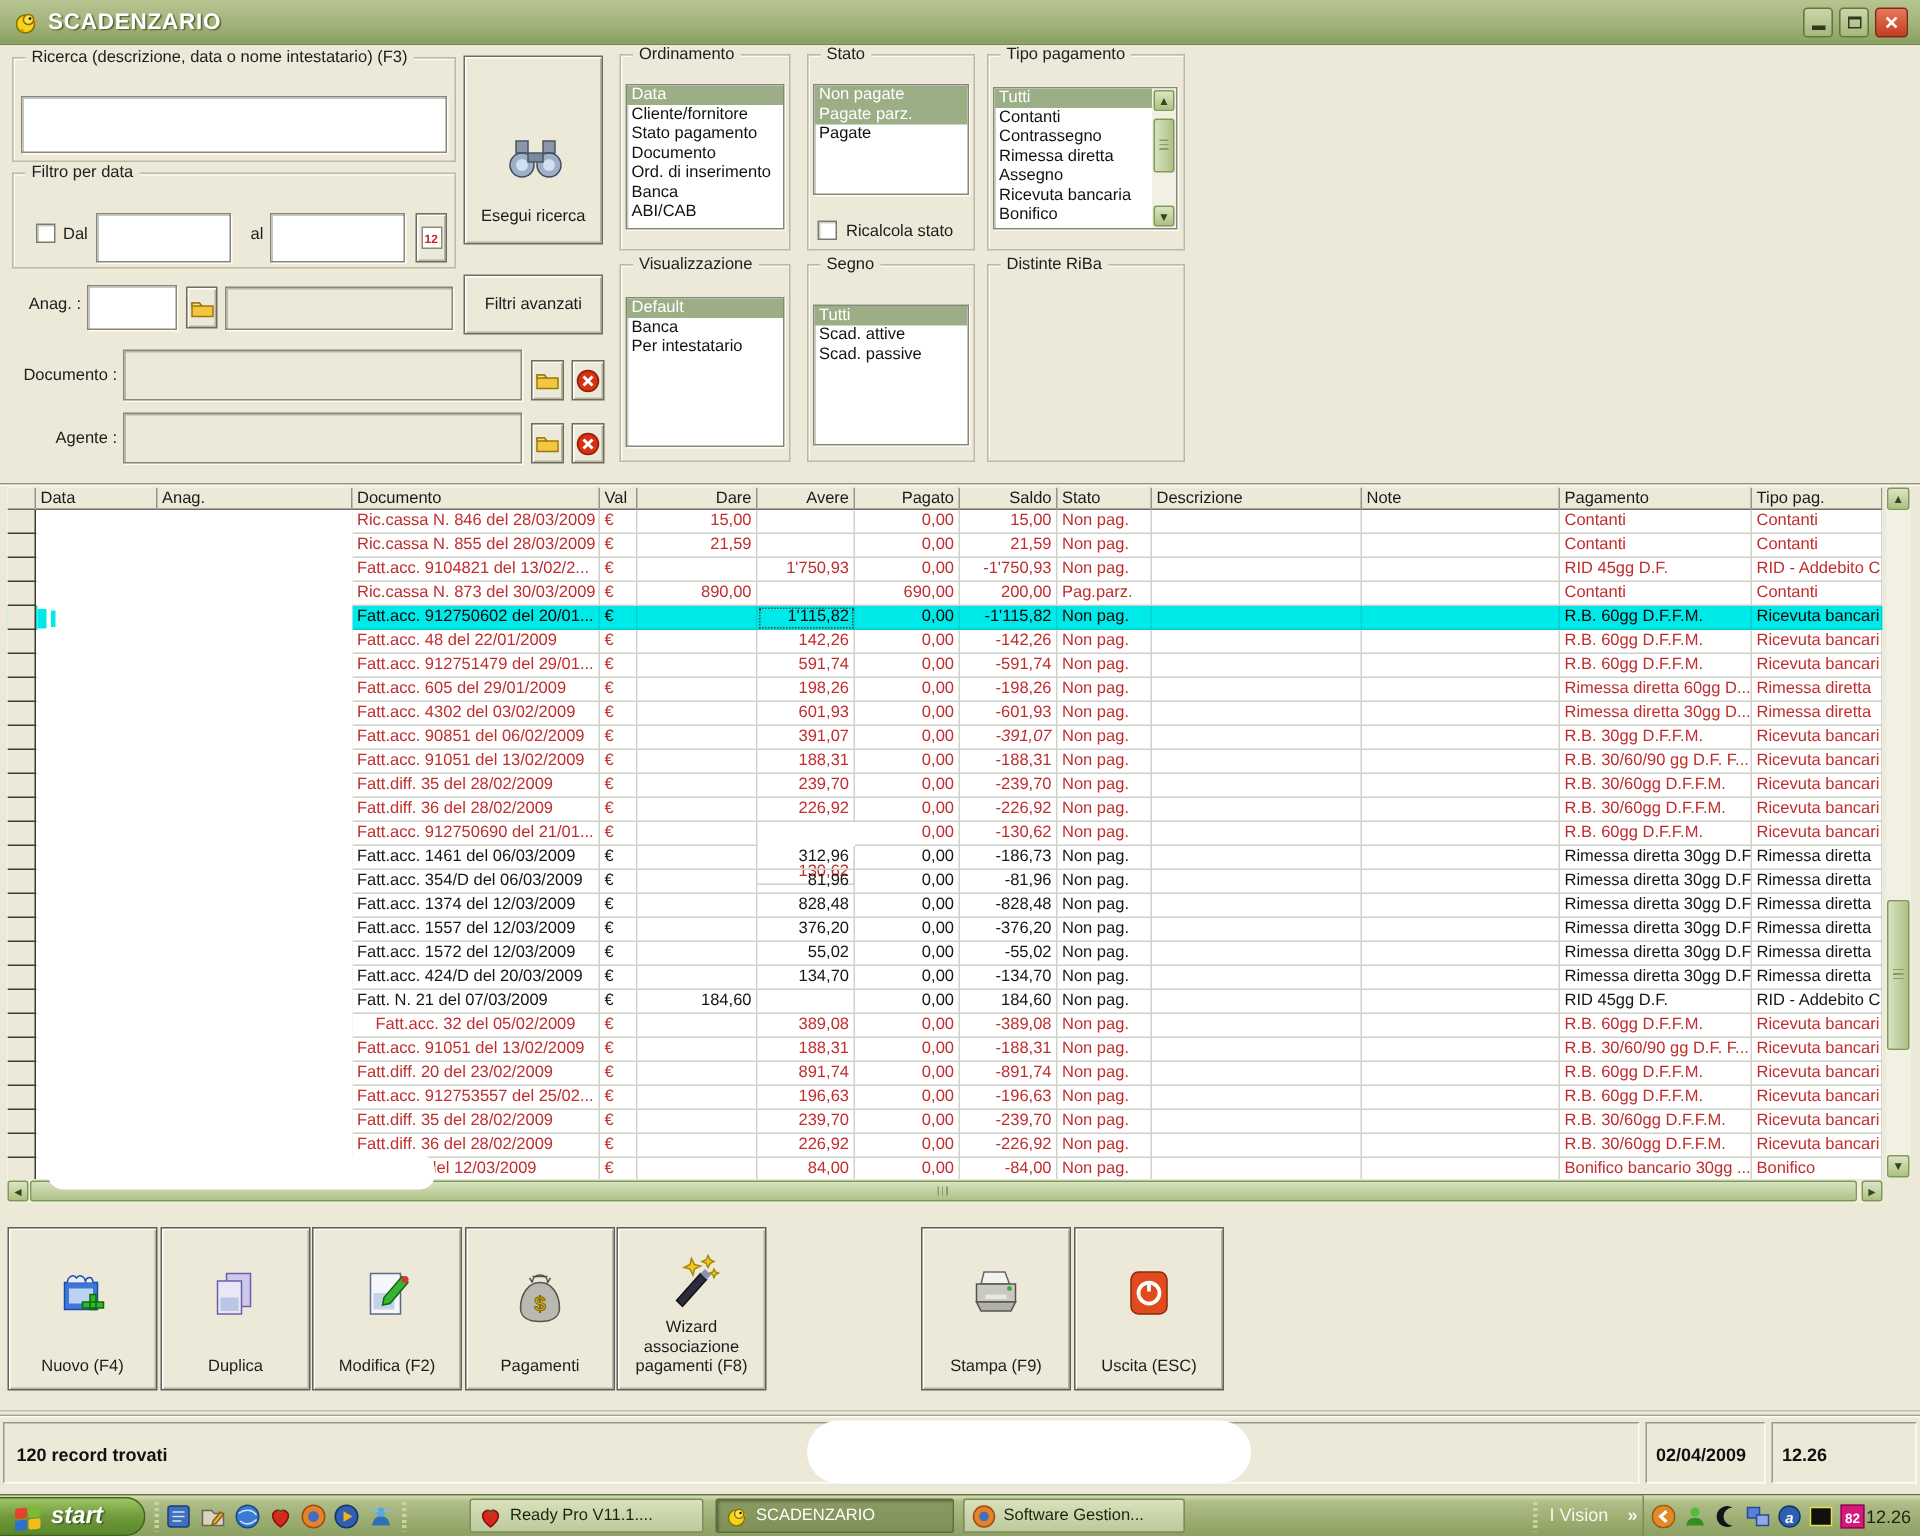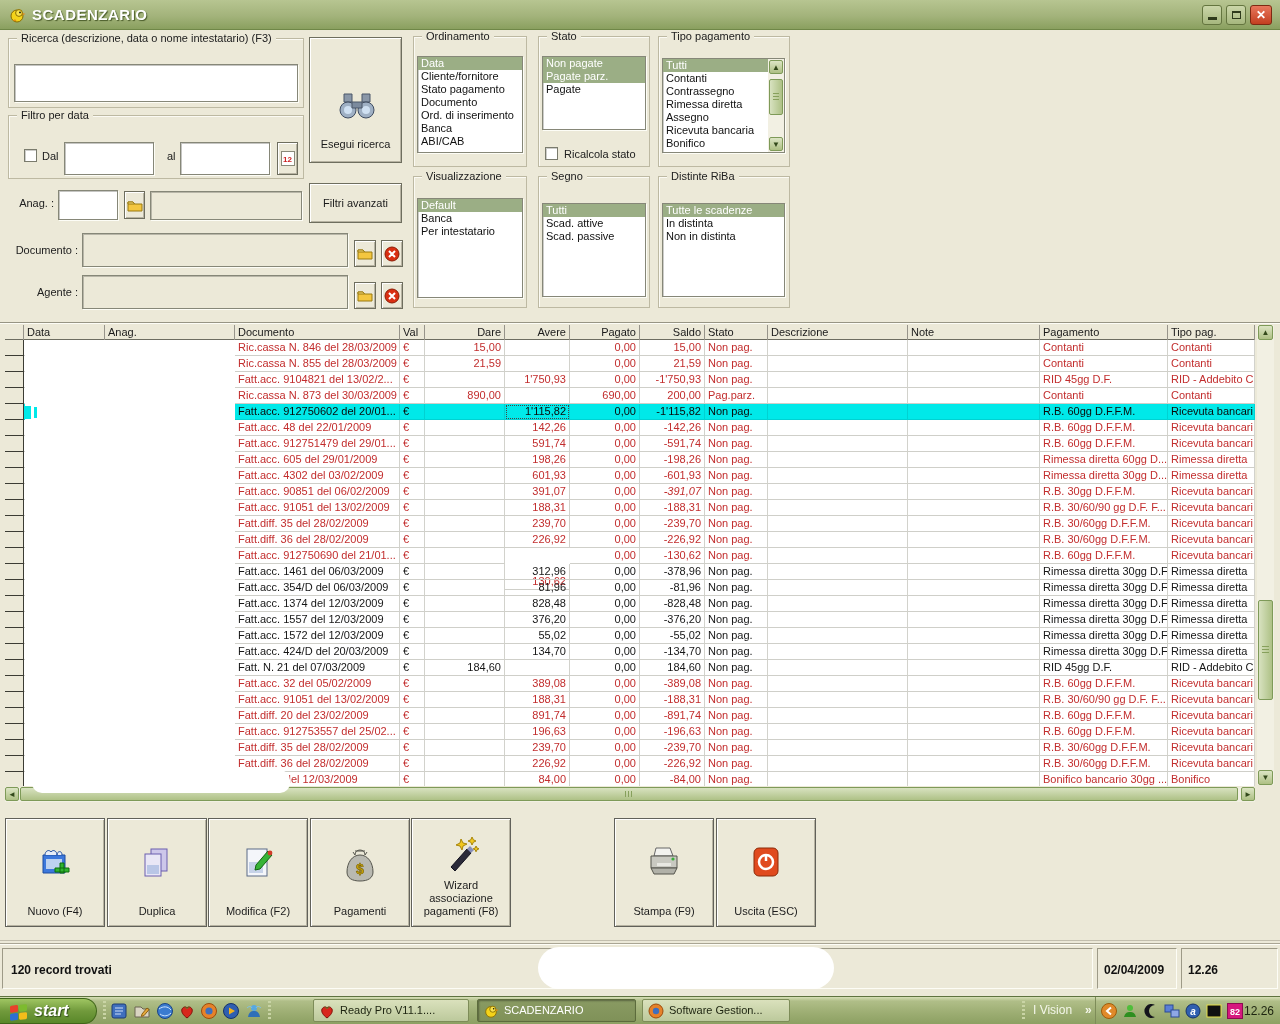--- a/index.html
+++ b/index.html
@@ -256,25 +256,20 @@
   </div>
   <div class="listbox" style="left:542px;top:203px;width:104px;height:94px">
       <div class="lbi sel">Tutti</div>
       <div class="lbi">Scad. attive</div>
       <div class="lbi">Scad. passive</div>
     </div>
 
   <div class="group" style="left:658px;top:176px;width:132px;height:132px">
     <span class="legend">Distinte RiBa</span>
   </div>
-  <div class="listbox" style="left:662px;top:203px;width:123px;height:94px">
-      <div class="lbi sel">Tutte le scadenze</div>
-      <div class="lbi">In distinta</div>
-      <div class="lbi">Non in distinta</div>
-    </div>
 
   <div class="tframe"></div>
   <div id="grid">
       <div class="hrow">
         <div class="hcell" style="width: 19px;"></div>
         <div class="hcell" style="width: 81px;">Data</div>
         <div class="hcell" style="width: 130px;">Anag.</div>
         <div class="hcell" style="width: 165px;">Documento</div>
         <div class="hcell" style="width: 25px;">Val</div>
         <div class="hcell ar" style="width: 80px;">Dare</div>
@@ -513,21 +508,21 @@
       </div>
       <div class="trow k">
         <div class="tcell c0" style="width: 19px;"></div>
         <div class="tcell" style="width: 81px;"></div>
         <div class="tcell" style="width: 130px;"></div>
         <div class="tcell" style="width: 165px;">Fatt.acc. 1461 del 06/03/2009</div>
         <div class="tcell" style="width: 25px;">€</div>
         <div class="tcell ar" style="width: 80px;"></div>
         <div class="tcell ar" style="width: 65px;">312,96</div>
         <div class="tcell ar" style="width: 70px;">0,00</div>
-        <div class="tcell ar" style="width: 65px;">-378,96</div>
+        <div class="tcell ar" style="width: 65px;">-186,73</div>
         <div class="tcell" style="width: 63px;">Non pag.</div>
         <div class="tcell" style="width: 140px;"></div>
         <div class="tcell" style="width: 132px;"></div>
         <div class="tcell" style="width: 128px;">Rimessa diretta 30gg D.F.</div>
         <div class="tcell" style="width: 87px;">Rimessa diretta</div>
       </div>
       <div class="trow k">
         <div class="tcell c0" style="width: 19px;"></div>
         <div class="tcell" style="width: 81px;"></div>
         <div class="tcell" style="width: 130px;"></div>
@@ -620,21 +615,21 @@
         <div class="tcell" style="width: 63px;">Non pag.</div>
         <div class="tcell" style="width: 140px;"></div>
         <div class="tcell" style="width: 132px;"></div>
         <div class="tcell" style="width: 128px;">RID 45gg D.F.</div>
         <div class="tcell" style="width: 87px;">RID - Addebito C</div>
       </div>
       <div class="trow r">
         <div class="tcell c0" style="width: 19px;"></div>
         <div class="tcell" style="width: 81px;"></div>
         <div class="tcell" style="width: 130px;"></div>
-        <div class="tcell" style="width: 165px;">Fatt.acc. 32 del 05/02/2009</div>
+        <div class="tcell" style="width: 165px; text-align: center;">Fatt.acc. 32 del 05/02/2009</div>
         <div class="tcell" style="width: 25px;">€</div>
         <div class="tcell ar" style="width: 80px;"></div>
         <div class="tcell ar" style="width: 65px;">389,08</div>
         <div class="tcell ar" style="width: 70px;">0,00</div>
         <div class="tcell ar" style="width: 65px;">-389,08</div>
         <div class="tcell" style="width: 63px;">Non pag.</div>
         <div class="tcell" style="width: 140px;"></div>
         <div class="tcell" style="width: 132px;"></div>
         <div class="tcell" style="width: 128px;">R.B. 60gg D.F.F.M.</div>
         <div class="tcell" style="width: 87px;">Ricevuta bancari</div>

